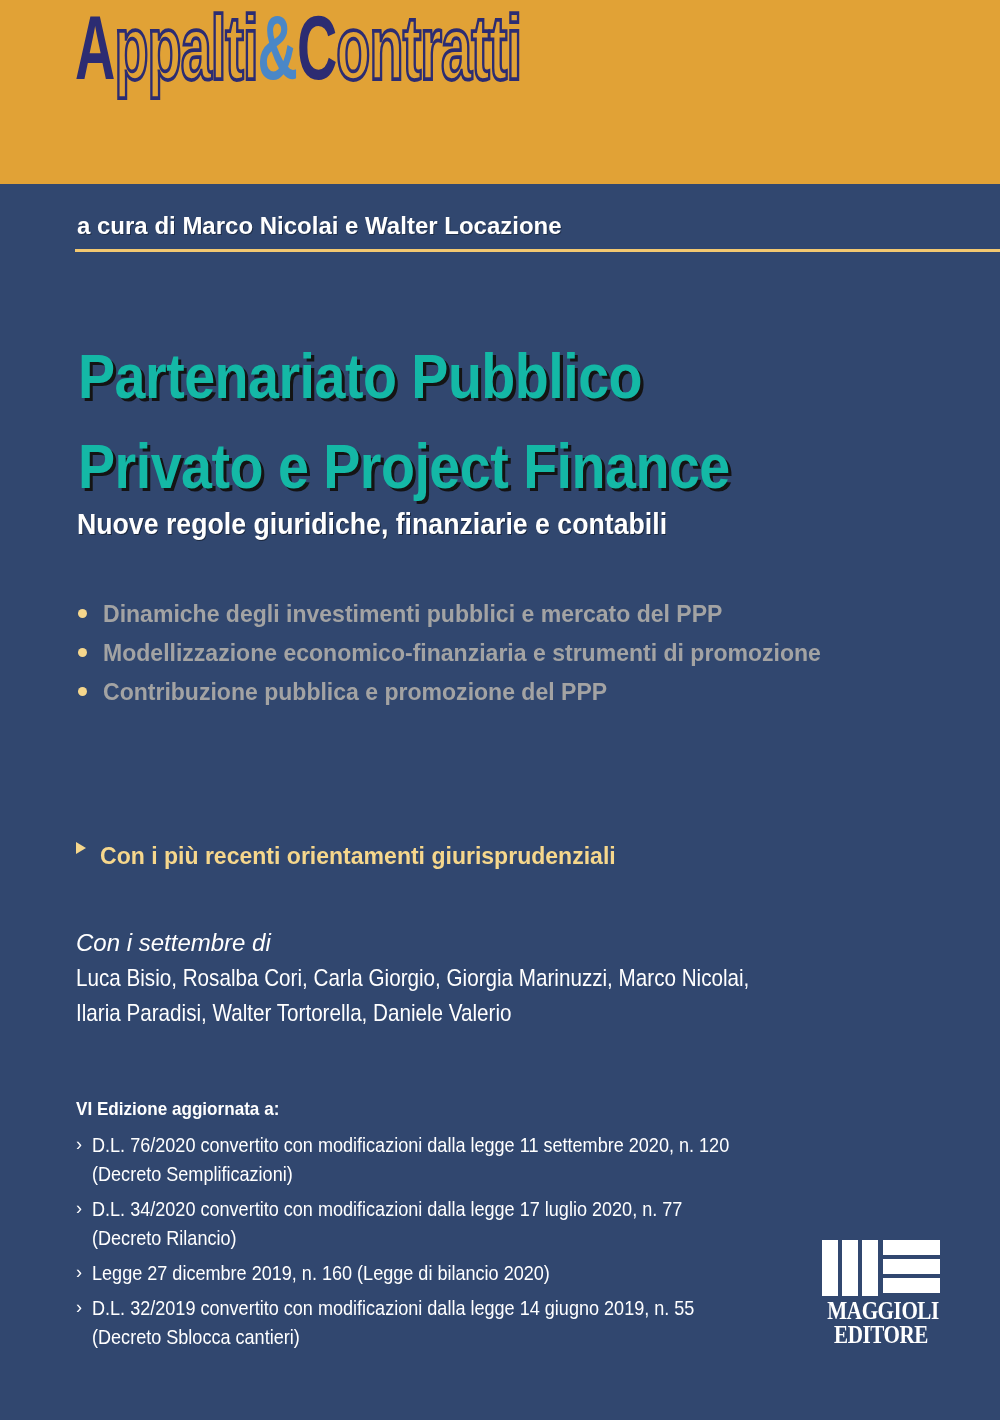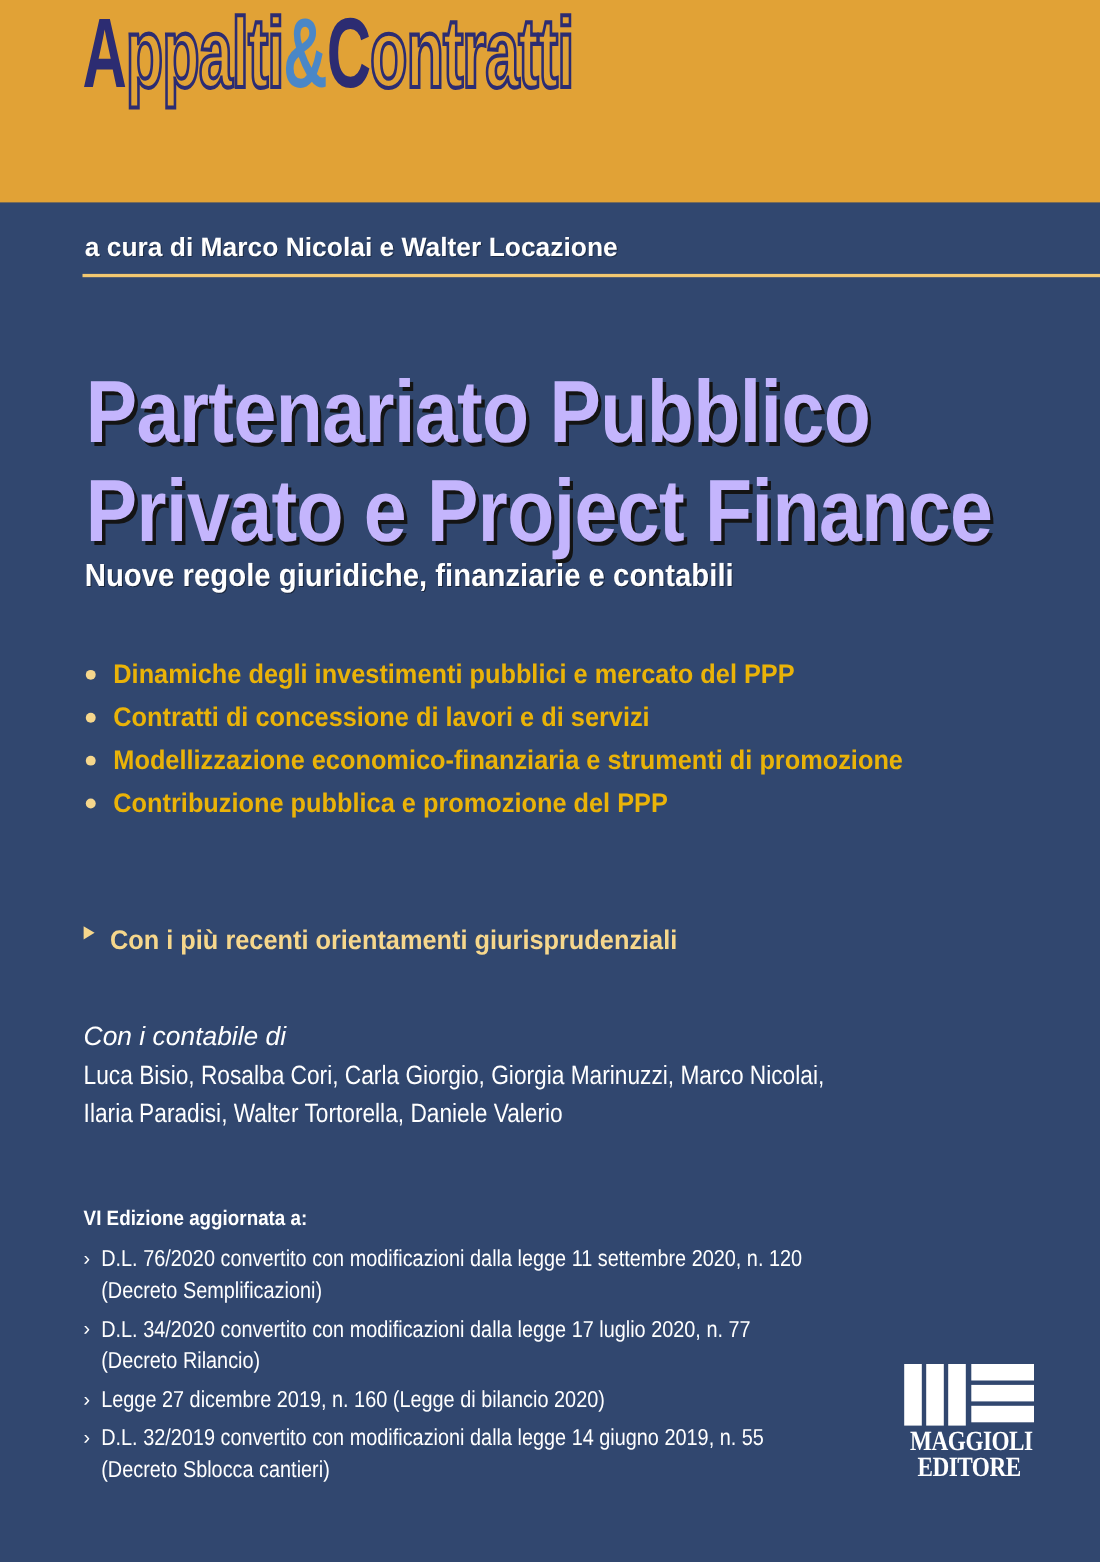--- a/index.html
+++ b/index.html
@@ -44,43 +44,43 @@
       color: #ffffff; font-weight: bold; font-size: 24px;
       text-shadow: 1px 1px 0 rgba(0,0,0,0.35);
     }
     .rule {
       position: absolute; left: 75px; top: 249px; width: 925px; height: 3px;
       background: #f3c870;
     }
 
     .title {
       position: absolute; left: 78px; top: 322px;
-      color: #c4b5fd; font-weight: bold;
-      font-size: 68px; line-height: 90px;
+      color: #14b8a6; font-weight: bold;
+      font-size: 54px; line-height: 90px;
       text-shadow: 3px 3px 0 #141414;
       letter-spacing: -0.5px;
     }
     .title .line { display: block; transform: scaleY(1.18) scaleX(1.03); transform-origin: left top; white-space: nowrap; }
 
     .subtitle {
       position: absolute; left: 77px; top: 508px;
       color: #ffffff; font-weight: bold; font-size: 29px;
       text-shadow: 1px 1px 0 rgba(0,0,0,0.45);
       white-space: nowrap;
       transform: scaleX(0.92); transform-origin: left top;
     }
 
     .bullets {
       position: absolute; left: 75px; top: 594px;
       list-style: none; margin: 0; padding: 0;
     }
     .bullets li {
       display: flex; align-items: center;
       height: 39px;
-      color: #eab308; font-weight: bold; font-size: 24.5px;
+      color: #a3a3a3; font-weight: bold; font-size: 24.5px;
       white-space: nowrap;
       text-align: right;
     }
     .bullets li .dot {
       display: inline-block; width: 9px; height: 9px; border-radius: 50%;
       background: #f6d78c; margin: 0 16px 0 3px;
     }
     .bullets li .txt { display: inline-block; transform: scaleX(0.94); transform-origin: left center; }
 
     .highlight {
@@ -162,39 +162,35 @@
 
 <div class="subtitle">Nuove regole giuridiche, finanziarie e contabili</div>
 
 <ul class="bullets">
   <li>
       <span class="dot"></span>
       <span class="txt">Dinamiche degli investimenti pubblici e mercato del PPP</span>
     </li>
   <li>
       <span class="dot"></span>
-      <span class="txt">Contratti di concessione di lavori e di servizi</span>
-    </li>
-  <li>
-      <span class="dot"></span>
       <span class="txt">Modellizzazione economico-finanziaria e strumenti di promozione</span>
     </li>
   <li>
       <span class="dot"></span>
       <span class="txt">Contribuzione pubblica e promozione del PPP</span>
     </li>
 </ul>
 
 <div class="highlight">
   <span class="tri"></span>
   <span class="txt">Con i più recenti orientamenti giurisprudenziali</span>
 </div>
 
 <div class="contrib">
-  <span class="intro">Con i contabile di</span>
+  <span class="intro">Con i settembre di</span>
   <span class="names">
     <span>Luca Bisio, Rosalba Cori, Carla Giorgio, Giorgia Marinuzzi, Marco Nicolai,</span>
     <span>Ilaria Paradisi, Walter Tortorella, Daniele Valerio</span>
   </span>
 </div>
 
 <div class="edition">VI  Edizione aggiornata a:</div>
 
 <ul class="updates">
   <li>

